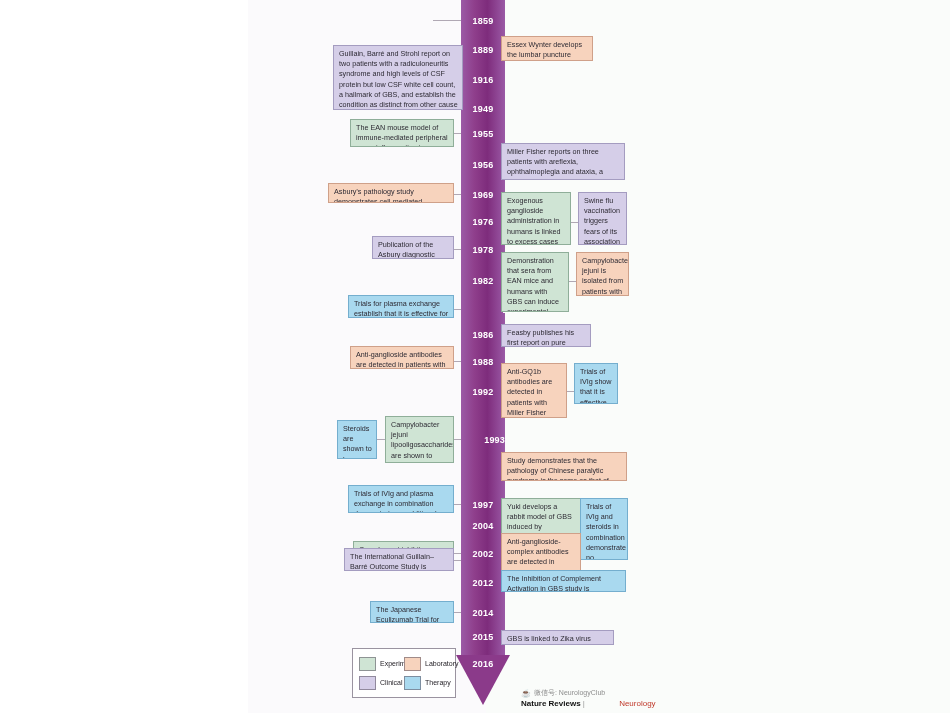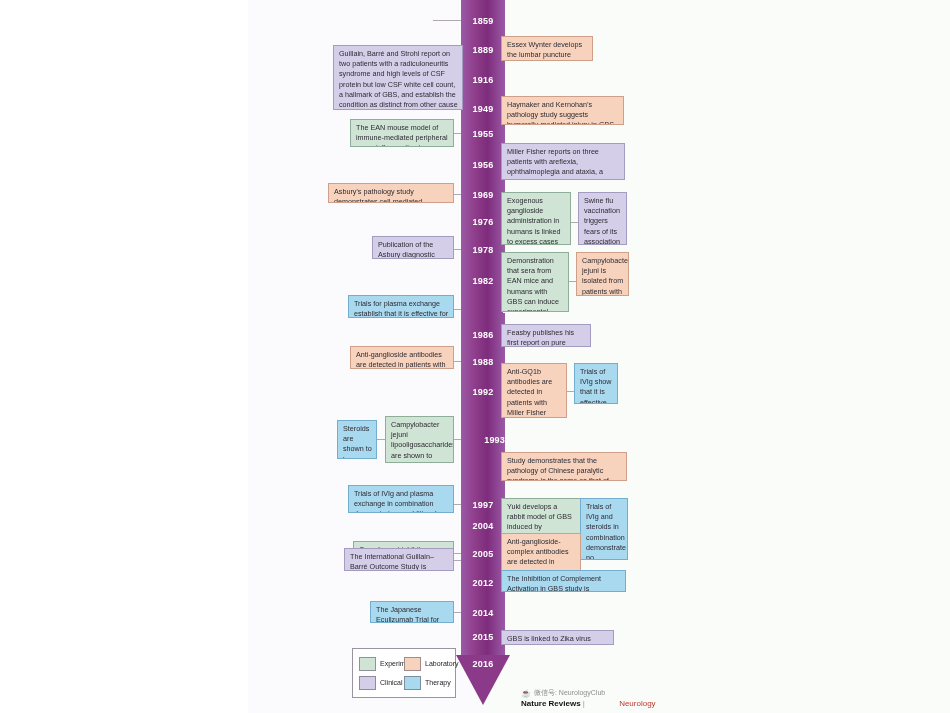--- a/index.html
+++ b/index.html
@@ -176,29 +176,28 @@
   <div class="year" style="top:245px;">1978</div>
   <div class="year" style="top:276px;">1982</div>
   <div class="year" style="top:305px;padding-left:30px;">1984</div>
   <div class="year" style="top:330px;">1986</div>
   <div class="year" style="top:357px;">1988</div>
   <div class="year" style="top:387px;">1992</div>
   <div class="year" style="top:435px;text-align:right;">1993</div>
   <div class="year" style="top:461px;padding-left:35px;">1996</div>
   <div class="year" style="top:500px;">1997</div>
   <div class="year" style="top:521px;">2004</div>
-  <div class="year" style="top:549px;">2005</div>
+  <div class="year" style="top:549px;">2002</div>
   <div class="year" style="top:578px;">2012</div>
   <div class="year" style="top:608px;">2014</div>
   <div class="year" style="top:632px;">2015</div>
   <div class="year" style="top:659px;">2016</div>
 
   <div class="box cat-laboratory" style="left:485px; top:36px;  width:92px;  height:25px;">Essex Wynter develops the lumbar puncture technique</div>
   <div class="box cat-clinical" style="left:317px; top:45px;  width:130px; height:65px;">Guillain, Barré and Strohl report on two patients with a radiculoneuritis syndrome and high levels of CSF protein but low CSF white cell count, a hallmark of GBS, and establish the condition as distinct from other cause of flaccid paralysis</div>
-  <div class="box cat-laboratory" style="left:485px; top:96px;  width:123px; height:29px;">Haymaker and Kernohan’s pathology study suggests humorally-mediated injury in GBS</div>
   <div class="box cat-experimental" style="left:334px; top:119px; width:104px; height:28px;">The EAN mouse model of immune-mediated peripheral nerve inflammation is developed</div>
   <div class="box cat-clinical" style="left:485px; top:143px; width:124px; height:37px;">Miller Fisher reports on three patients with areflexia, ophthalmoplegia and ataxia, a condition that he suggested was a variant of GBS</div>
   <div class="box cat-laboratory" style="left:312px; top:183px; width:126px; height:20px;">Asbury’s pathology study demonstrates cell-mediated demyelination in GBS</div>
   <div class="box cat-experimental" style="left:485px; top:192px; width:70px; height:53px;">Exogenous ganglioside administration in humans is linked to excess cases of GBS</div>
   <div class="box cat-clinical" style="left:562px; top:192px; width:49px; height:53px;">Swine flu vaccination triggers fears of its association with GBS</div>
   <div class="box cat-clinical" style="left:356px; top:236px; width:82px;  height:23px;">Publication of the Asbury diagnostic criteria for GBS</div>
   <div class="box cat-experimental" style="left:485px; top:252px; width:68px; height:60px;">Demonstration that sera from EAN mice and humans with GBS can induce experimental conduction block</div>
   <div class="box cat-laboratory" style="left:560px; top:252px; width:53px; height:44px;">Campylobacter jejuni is isolated from patients with GBS</div>
   <div class="box cat-therapy" style="left:332px; top:295px; width:106px; height:23px;">Trials for plasma exchange establish that it is effective for GBS</div>
   <div class="box cat-clinical" style="left:485px; top:324px; width:90px;  height:23px;">Feasby publishes his first report on pure axonal GBS</div>

